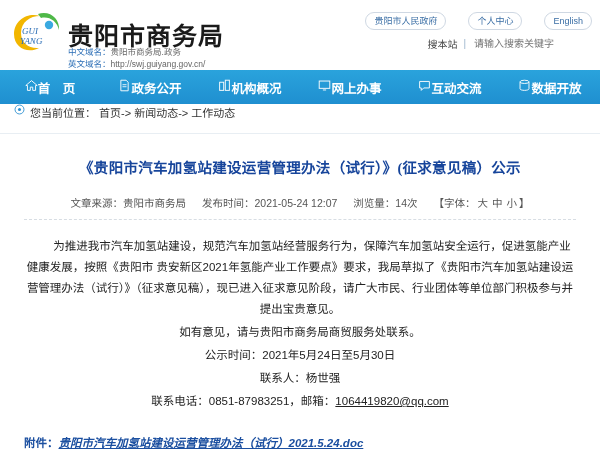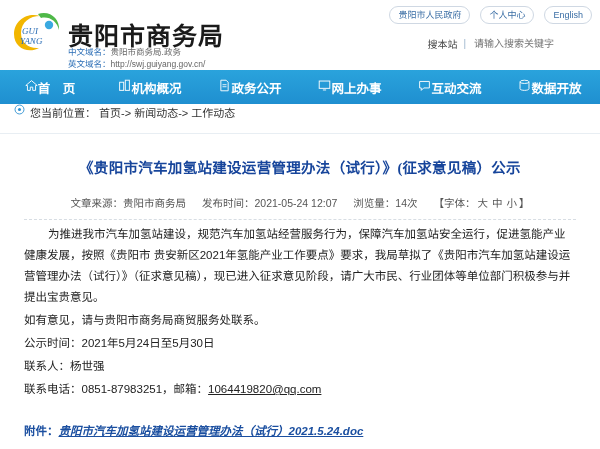--- a/index.html
+++ b/index.html
@@ -55,22 +55,22 @@
   
   .header-right {
     position: absolute;
     right: 0; top: 0;
     width: 240px;
     height: 70px;
   }
   .quick-links {
     display: flex;
     justify-content: flex-end;
-    gap: 10px;
-    padding-top: 6px;
+    gap: 22px;
+    padding-top: 12px;
     padding-right: 8px;
   }
   .qlink {
     border: 1px solid #cfd8e3;
     border-radius: 10px;
     font-size: 9px;
     color: #3a6ea5;
     padding: 2px 8px;
     background: #fff;
     white-space: nowrap;
@@ -149,25 +149,26 @@
     align-items: center;
     gap: 16px;
     font-size: 10.5px;
     color: #555;
     border-bottom: 1px dashed #d7dde3;
     padding-bottom: 9px;
   }
   .art-meta .fontbox { color: #555; }
   .art-meta .fontbox .sz { margin: 0 2px; }
   .art-body {
-    margin-top: 4px;
+    margin-top: 16px;
     font-size: 11.5px;
     color: #222;
     line-height: 21px;
     font-family: "Liberation Sans", "DejaVu Sans", sans-serif;
+    text-align: center;
   }
   .art-body p { margin: 0 0 2px 0; }
   .indent { text-indent: 24px; }
   .ul-link { text-decoration: underline; color: #222; }
   .attach {
     margin-top: 22px;
     font-size: 11.5px;
     color: #1b4fa0;
     font-weight: bold;
   }
@@ -222,34 +223,34 @@
       <span class="nv-icon">
         <svg width="13" height="13" viewBox="0 0 16 16">
             <path d="M8 2 L15 8 H13 V14 H9.5 V10 H6.5 V14 H3 V8 H1 Z" fill="none" stroke="#fff" stroke-width="1.2"></path>
           </svg>
       </span>
       <span>首　页</span>
     </div>
     <div class="nav-item">
       <span class="nv-icon">
         <svg width="13" height="13" viewBox="0 0 16 16">
+            <path d="M3.5 1.5 H10 L12.5 4 V14.5 H3.5 Z" fill="none" stroke="#fff" stroke-width="1.2"></path>
+            <path d="M5.5 7 H10.5 M5.5 9.5 H10.5" stroke="#fff" stroke-width="1.1"></path>
+          </svg>
+      </span>
+      <span>政务公开</span>
+    </div>
+    <div class="nav-item">
+      <span class="nv-icon">
+        <svg width="13" height="13" viewBox="0 0 16 16">
             <rect x="2" y="4" width="5" height="10" fill="none" stroke="#fff" stroke-width="1.2"></rect>
             <rect x="9" y="1.5" width="5" height="12.5" fill="none" stroke="#fff" stroke-width="1.2"></rect>
           </svg>
       </span>
       <span>机构概况</span>
-    </div>
-    <div class="nav-item">
-      <span class="nv-icon">
-        <svg width="13" height="13" viewBox="0 0 16 16">
-            <path d="M3.5 1.5 H10 L12.5 4 V14.5 H3.5 Z" fill="none" stroke="#fff" stroke-width="1.2"></path>
-            <path d="M5.5 7 H10.5 M5.5 9.5 H10.5" stroke="#fff" stroke-width="1.1"></path>
-          </svg>
-      </span>
-      <span>政务公开</span>
     </div>
     <div class="nav-item">
       <span class="nv-icon">
         <svg width="13" height="13" viewBox="0 0 16 16">
             <rect x="1.5" y="2.5" width="13" height="9" fill="none" stroke="#fff" stroke-width="1.2"></rect>
             <path d="M6 13.5 H10" stroke="#fff" stroke-width="1.2"></path>
           </svg>
       </span>
       <span>网上办事</span>
     </div>

